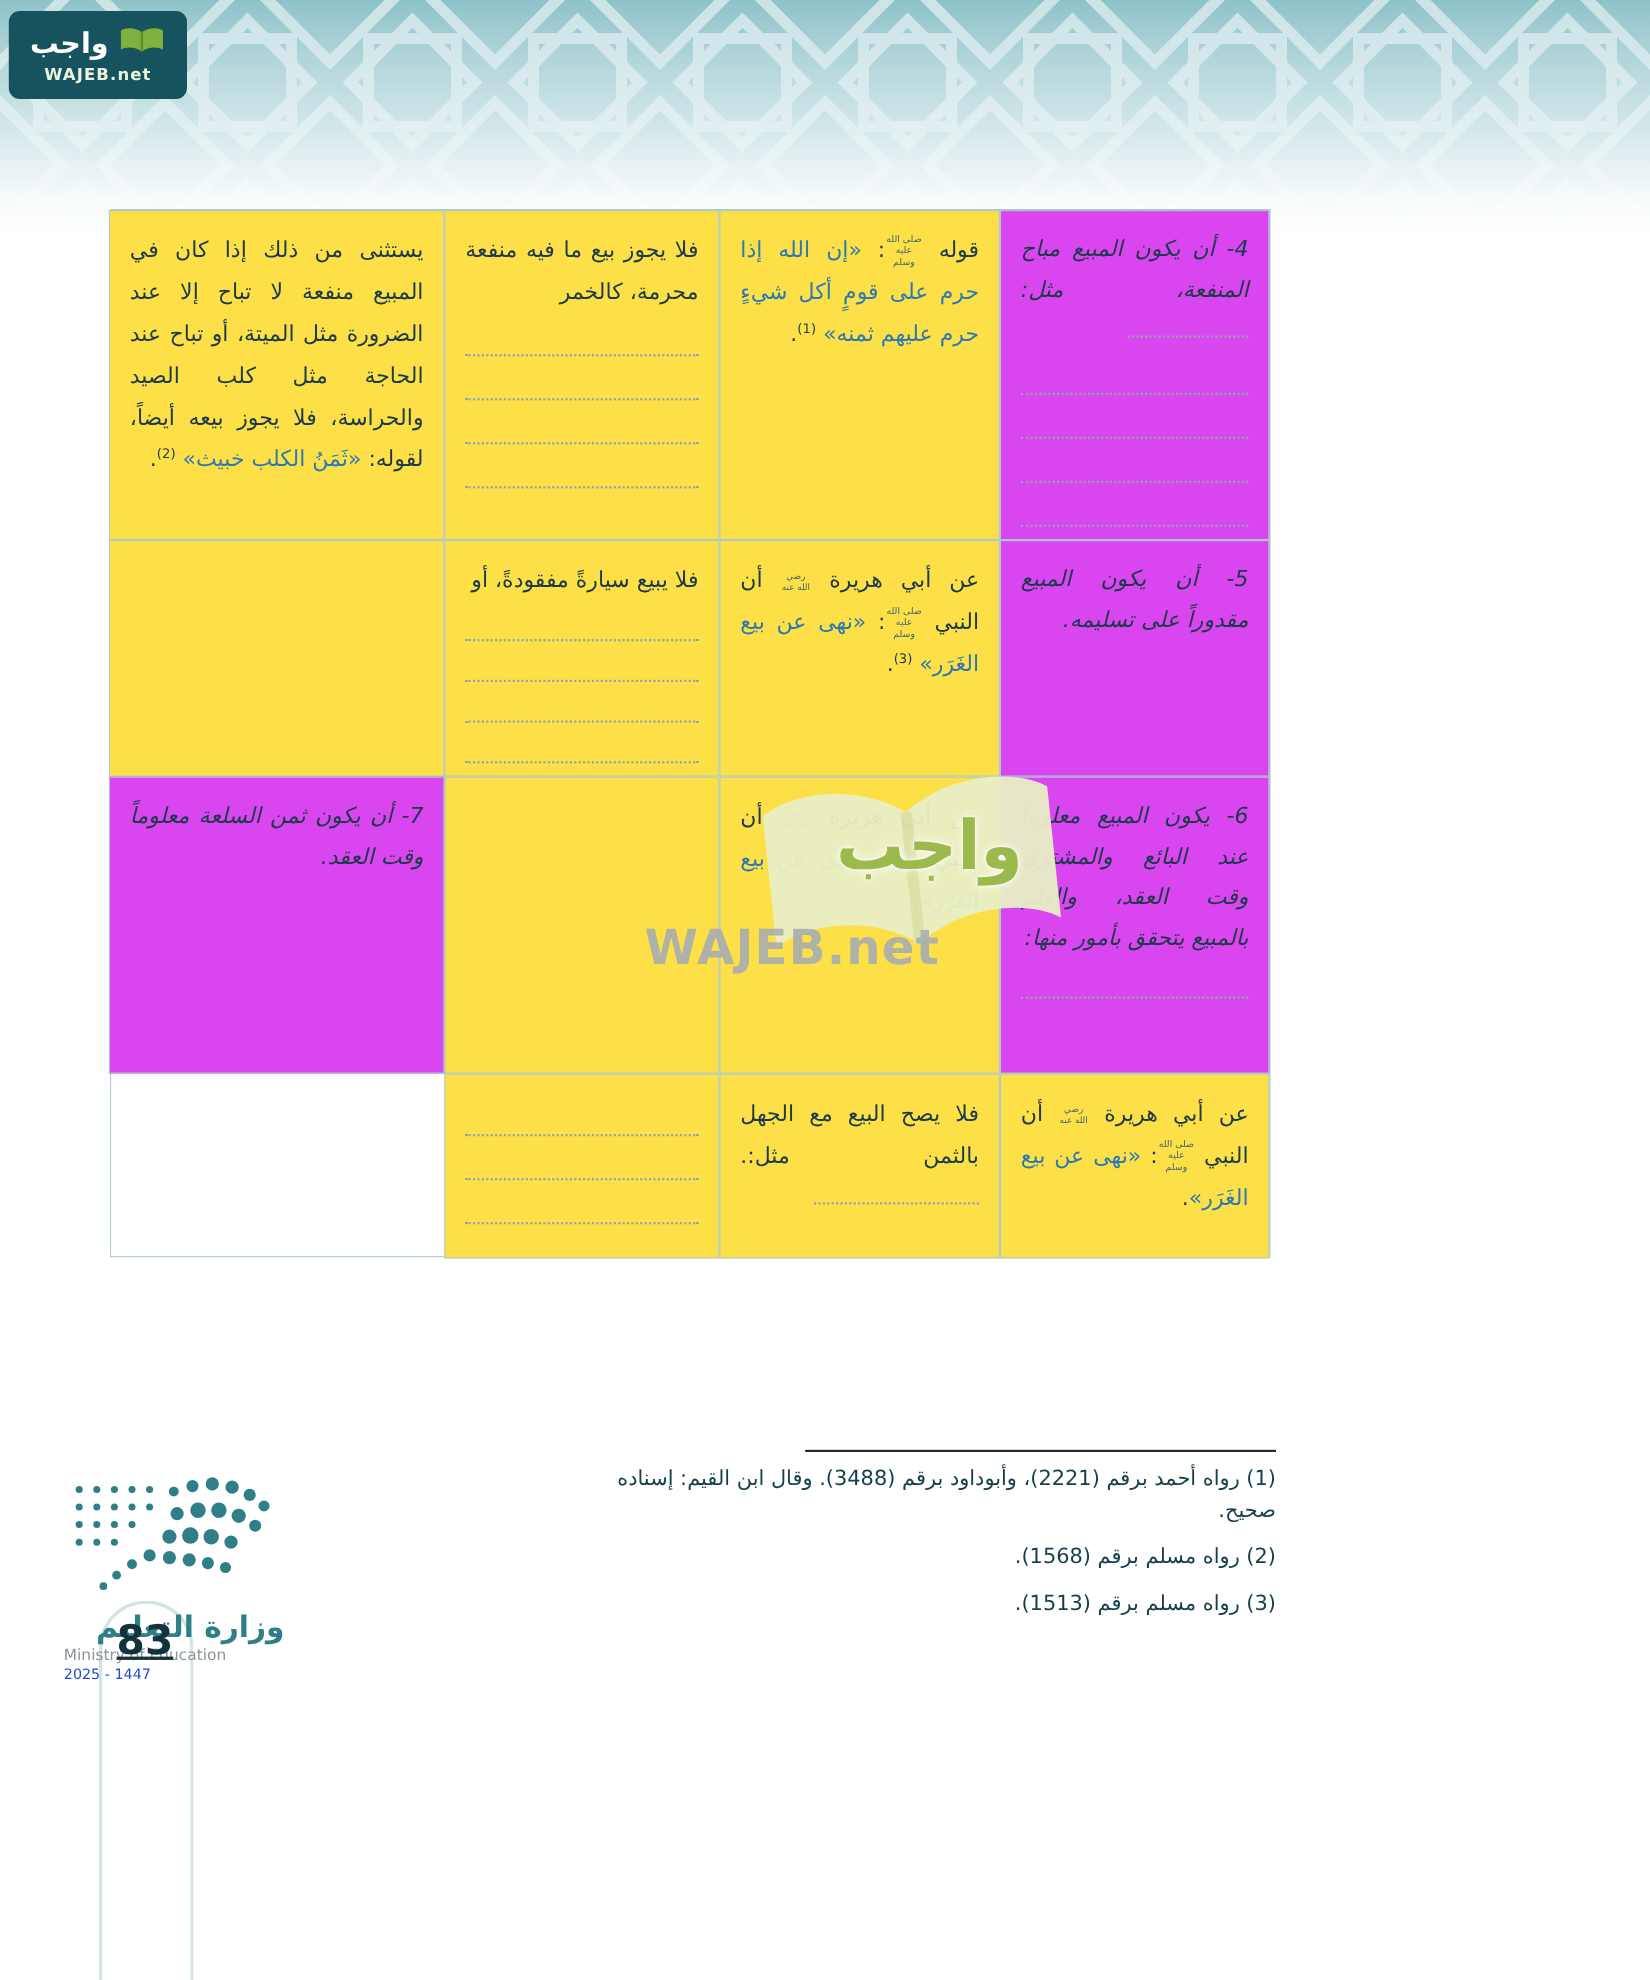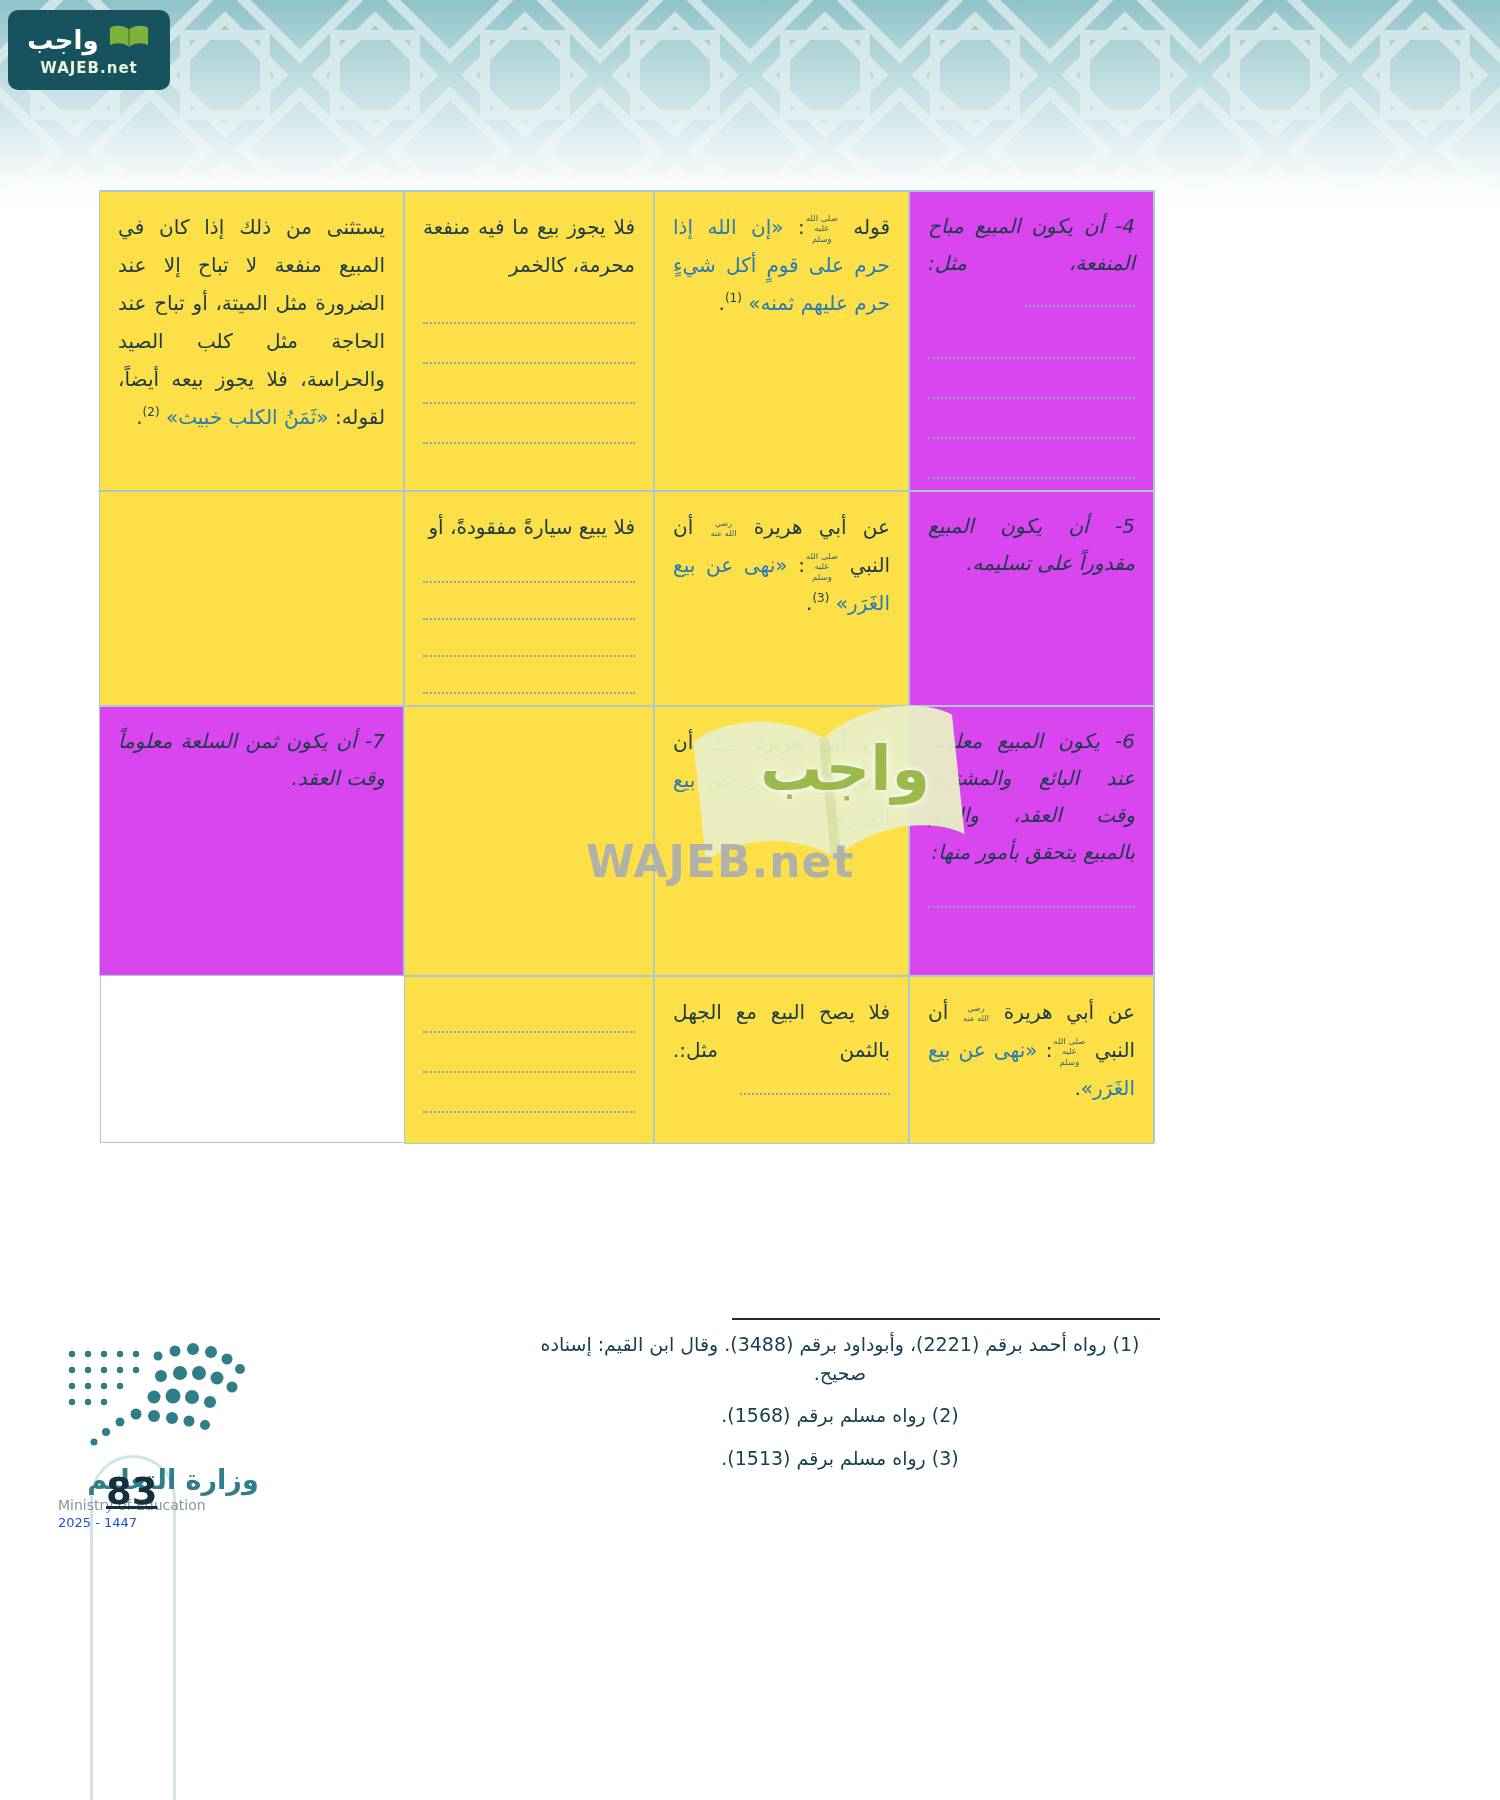--- a/index.html
+++ b/index.html
@@ -50,21 +50,21 @@
     position:absolute;top:34px;right:70px;font-size:62px;font-weight:700;color:#9cb94c;
     text-shadow:0 0 8px rgba(255,255,255,0.95), 0 0 3px rgba(255,255,255,0.9);
   }
   .wm .net{
     position:absolute;bottom:26px;left:6px;font-size:44px;font-weight:700;
     color:#a9aeb2;letter-spacing:1px;opacity:0.9;
   }
   
   .fn-rule{position:absolute;top:1318px;right:340px;width:428px;height:2px;background:#2a2a2a;z-index:1;}
   .footnotes{
-    position:absolute;top:1330px;right:340px;width:640px;direction:rtl;text-align:center;
+    position:absolute;top:1330px;right:340px;width:640px;direction:rtl;text-align:right;
     font-size:19px;color:#143f4d;z-index:1;
   }
   .footnotes p{margin:0 0 14px 0;line-height:1.5;}
   
   .arch{
     position:absolute;left:90px;top:1455px;width:86px;height:345px;box-sizing:border-box;
     border:3px solid #d3e4e7;border-bottom:none;border-radius:44px 44px 0 0;z-index:1;background:transparent;
   }
   .ministry{position:absolute;left:58px;top:1342px;width:230px;z-index:2;}
   .ministry .txt{margin-top:6px;}

